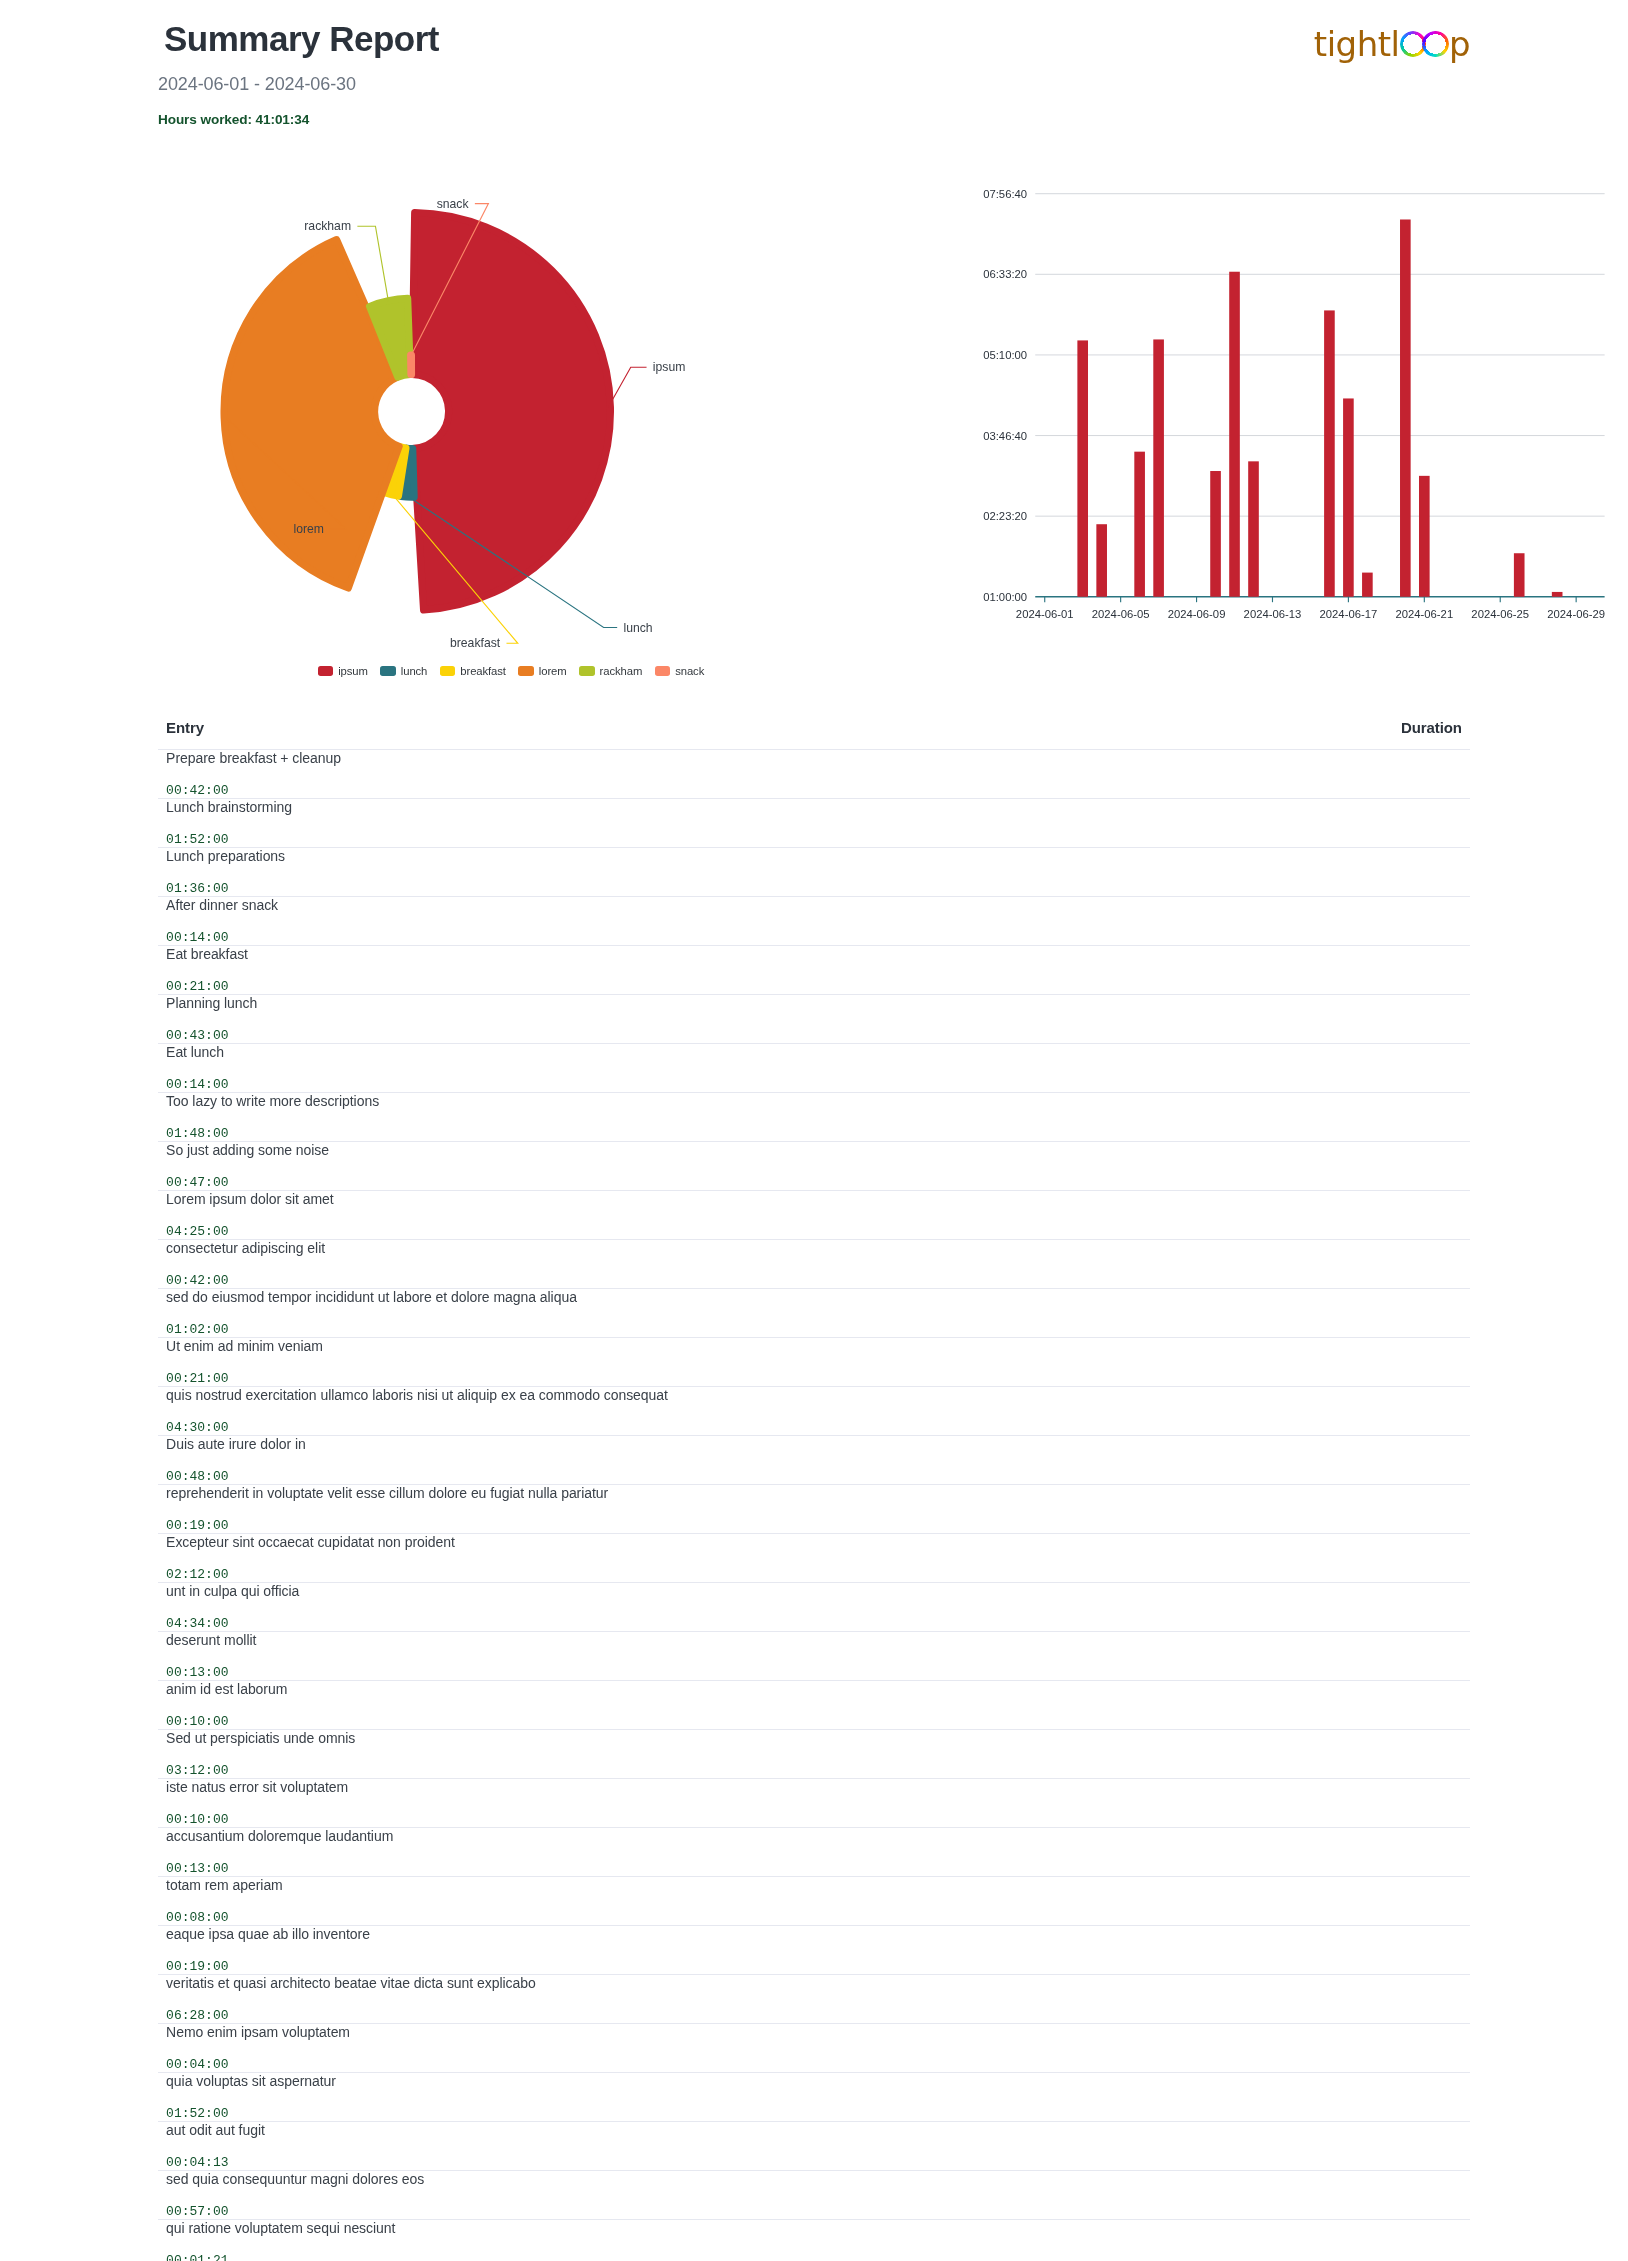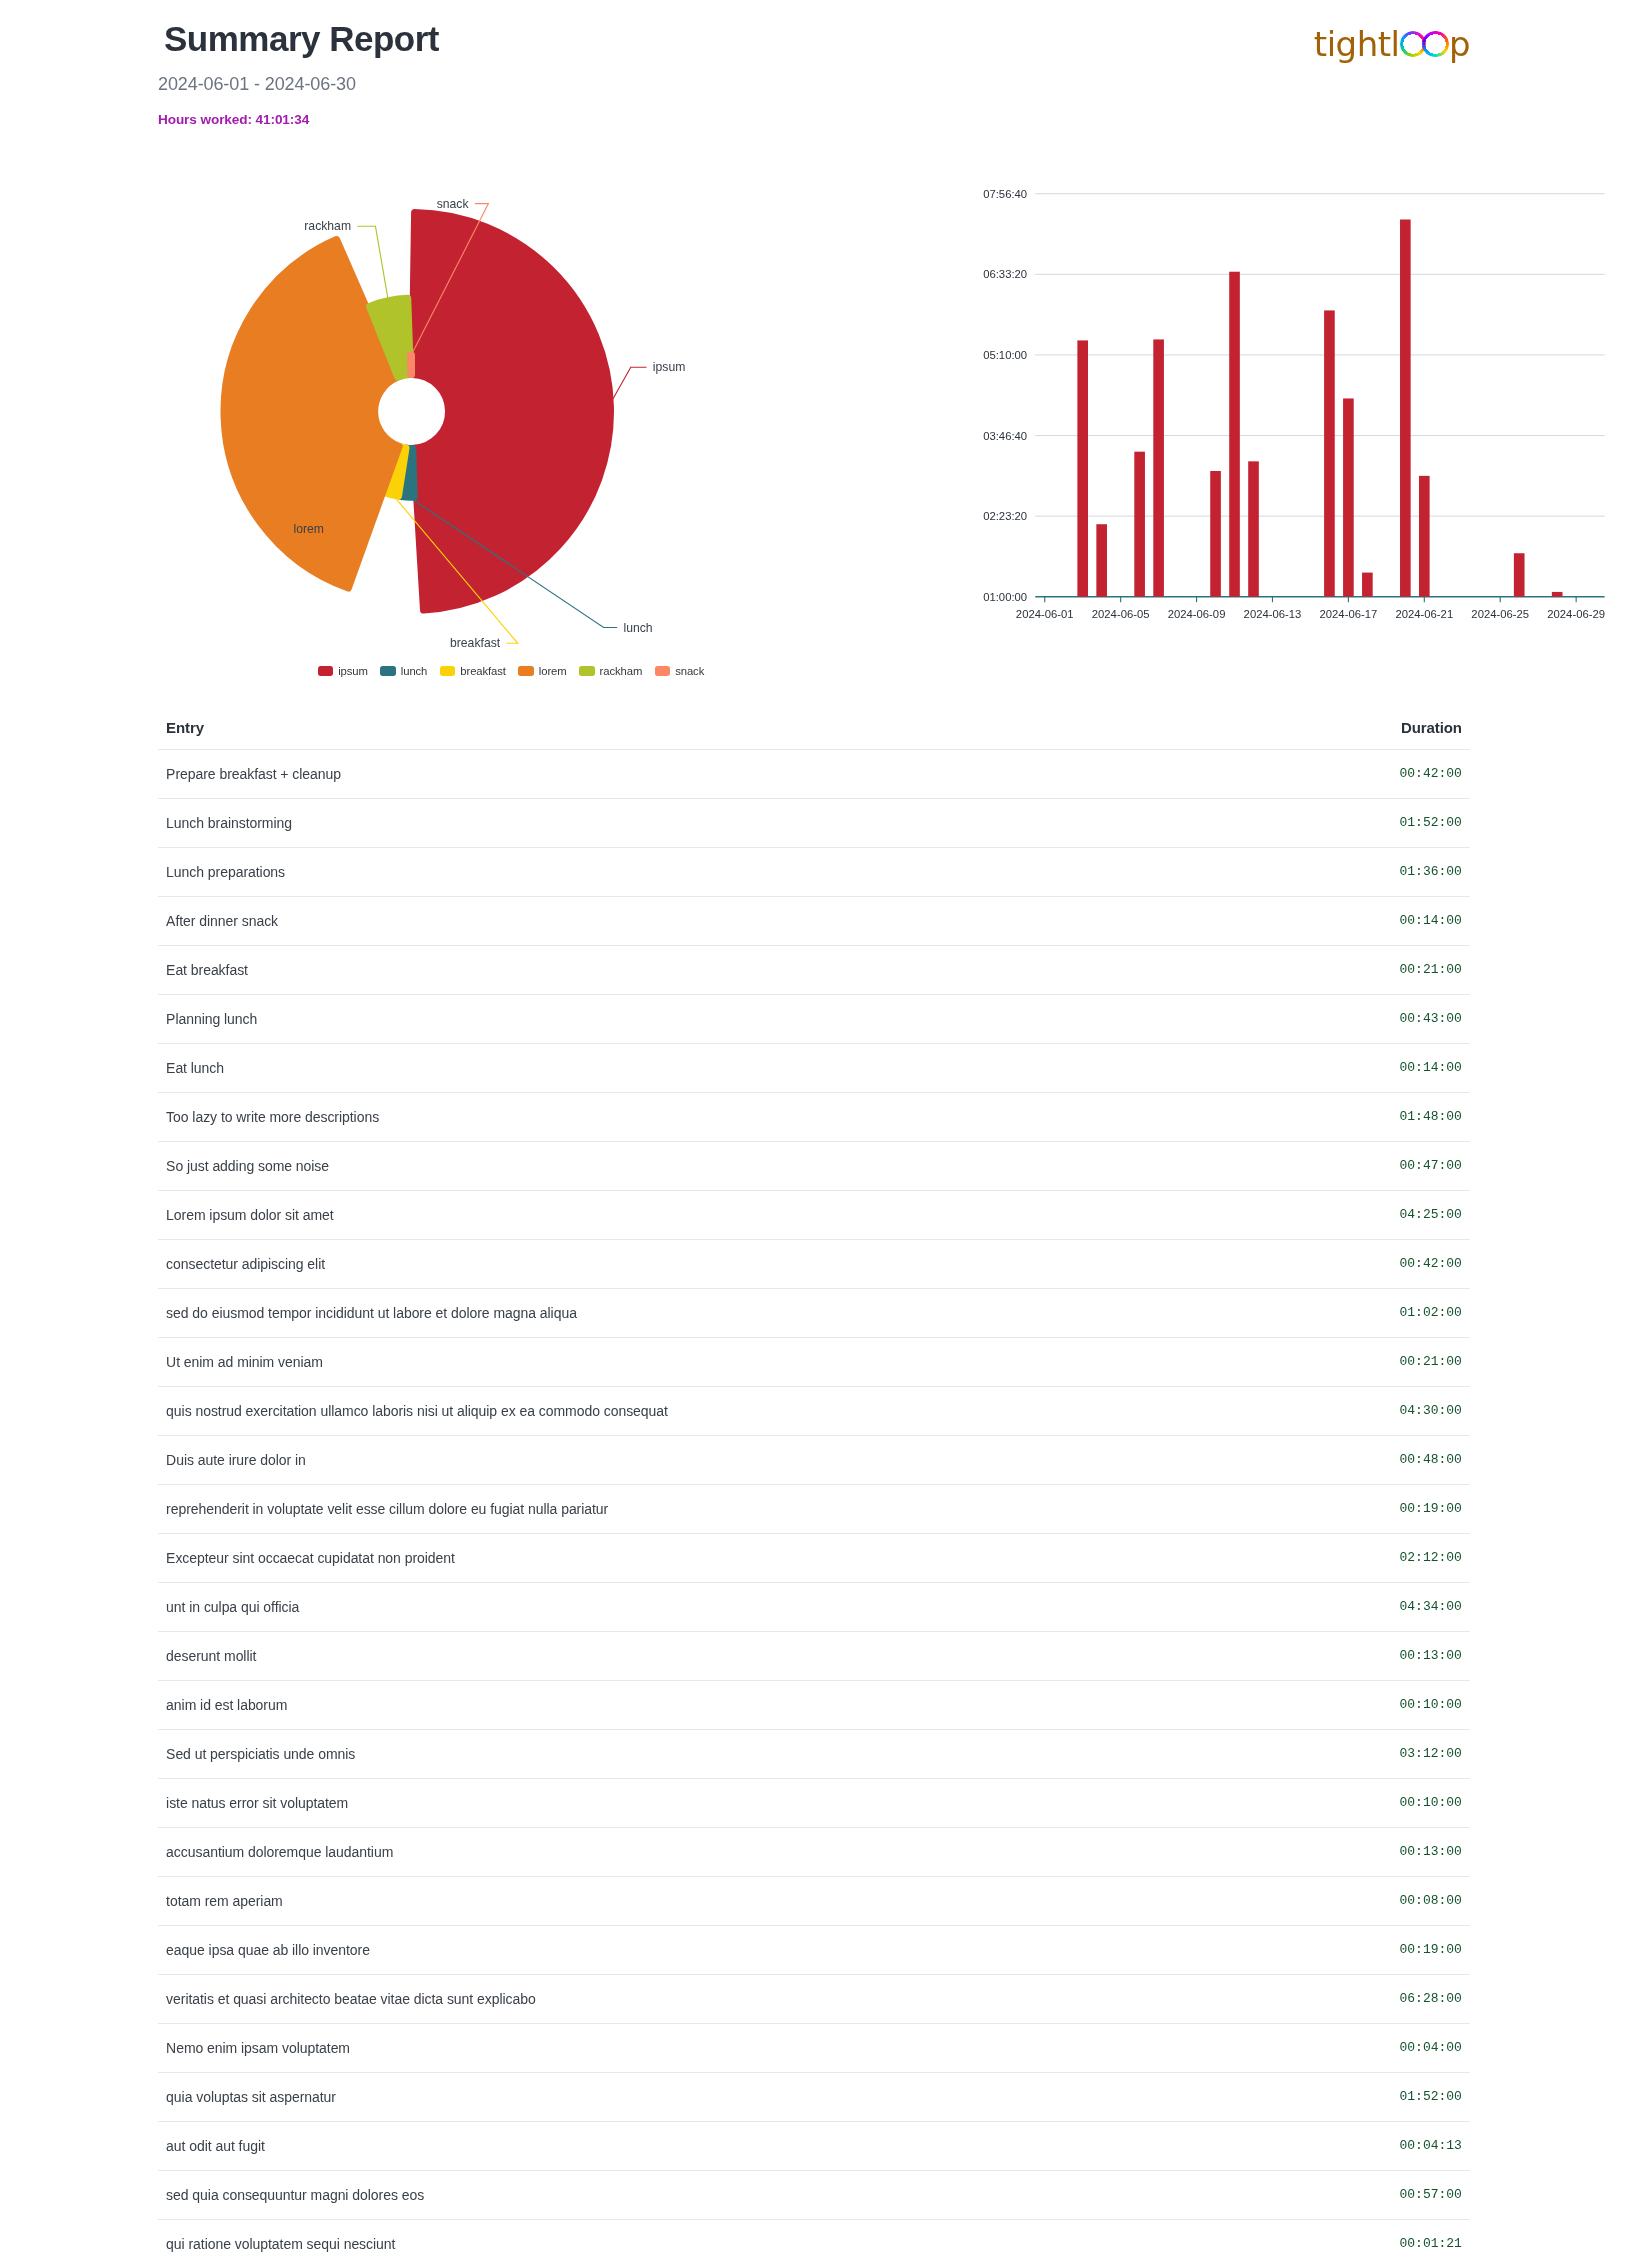--- a/index.html
+++ b/index.html
@@ -14,21 +14,21 @@
   
   .header{position:absolute;left:158px;top:15.4px;width:1312px;}
   .title{
     font-size:35px;font-weight:bold;color:#2b323b;letter-spacing:-0.5px;
     line-height:1.0;margin:6px;
   }
   .daterange{
     margin-top:18px;font-size:18px;font-weight:normal;color:#6b7480;letter-spacing:-0.1px;
   }
   .hours{
-    margin-top:16.3px;font-size:13.6px;font-weight:bold;color:#a21caf;letter-spacing:-0.1px;
+    margin-top:16.3px;font-size:13.6px;font-weight:bold;color:#14532d;letter-spacing:-0.1px;
   }
   .logo{
     position:absolute;right:0px;top:11.8px;
     display:flex;align-items:center;
     font-size:0;
   }
   .logo-text{
     font-family:"DejaVu Sans", sans-serif;
     font-size:34px;color:#a16207;font-weight:400;letter-spacing:-0.5px;
     line-height:1;
@@ -65,23 +65,24 @@
 
   
   .table{position:absolute;left:158px;top:719px;width:1312px;}
   .thead{
     display:flex;align-items:center;justify-content:space-between;
     padding:0 8.1px 12.7px 8.1px;
   }
   .th{font-size:15px;font-weight:bold;color:#2b323b;letter-spacing:-0.1px;}
   .th.right{font-family:"Liberation Sans", sans-serif;}
   .trow{
-    display:flex;align-items:center;justify-content:space-between;
+    display:flex;align-items:flex-start;justify-content:space-between;
     height:48px;padding:0 8.1px;
     border-top:1.4px solid #e6e8f0;
+    flex-direction:column;
   }
   .trow:last-child{border-bottom:1.4px solid #e6e8f0;}
   .td-entry{font-size:14px;color:#3a4149;letter-spacing:-0.05px;}
   .td-dur{font-family:"Liberation Mono", monospace;font-size:13px;color:#14532d;letter-spacing:0px;}
 </style>
 </head>
 <body>
 
 <div class="page">
 

